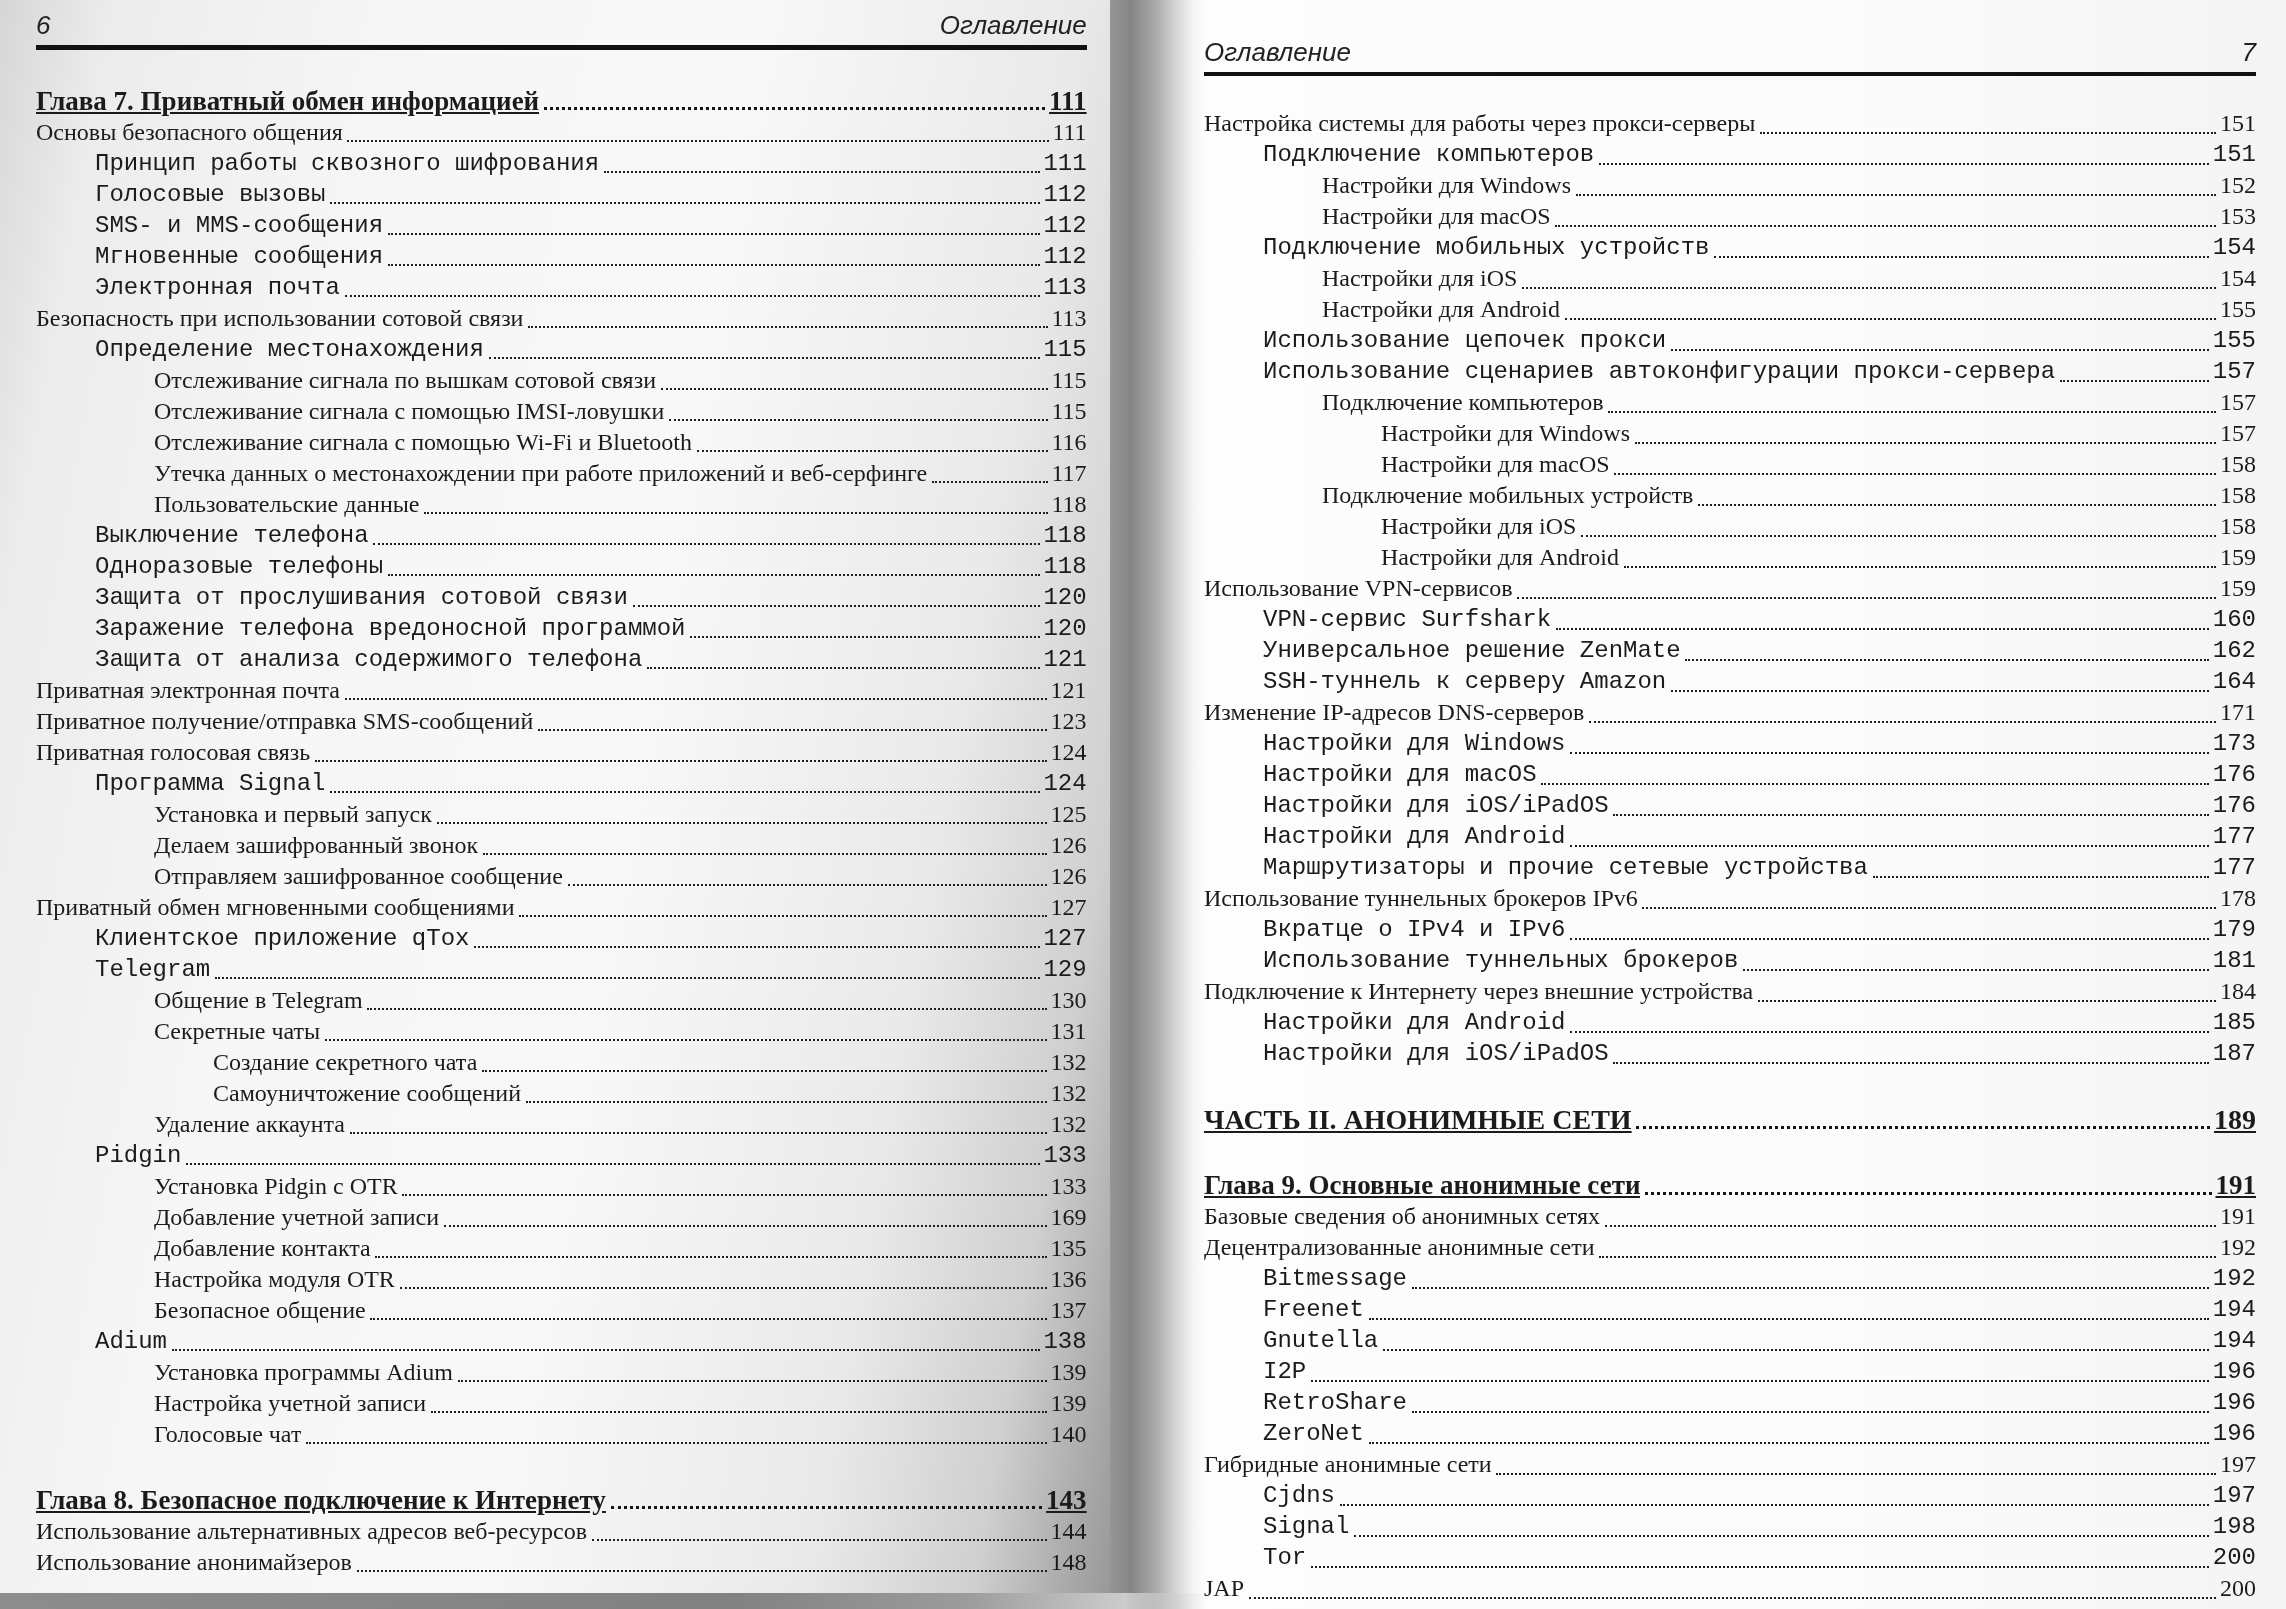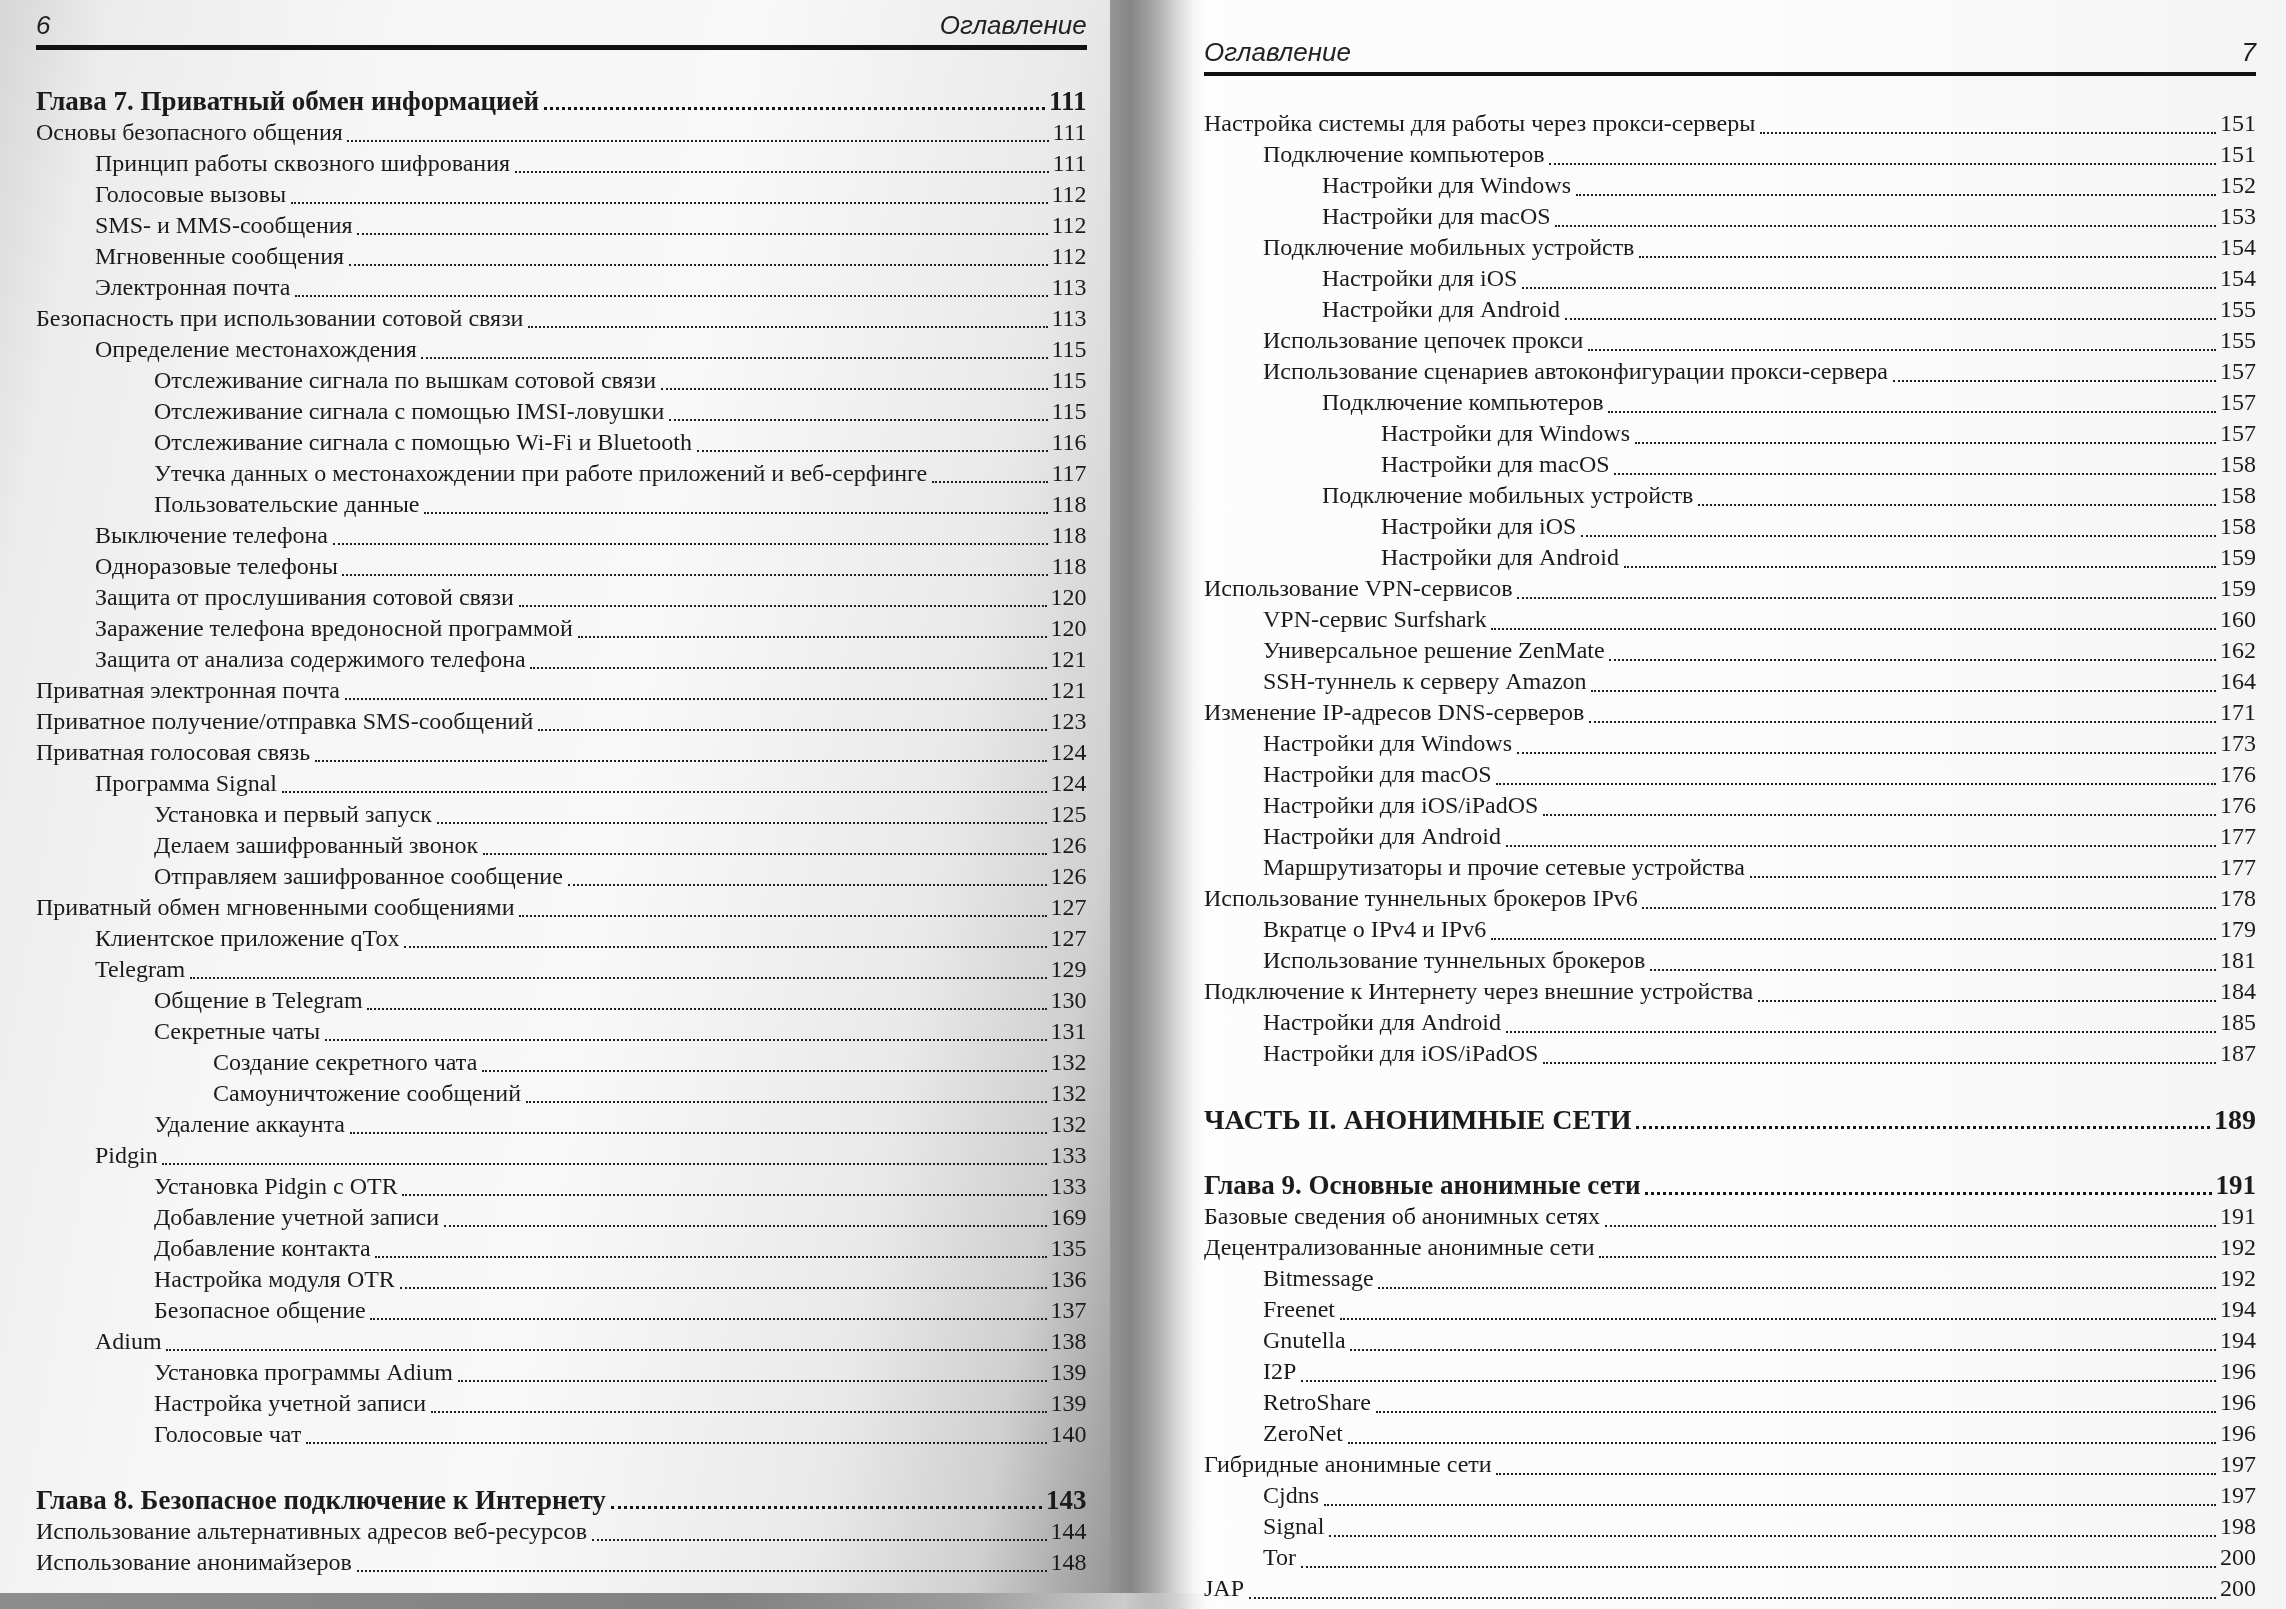--- a/index.html
+++ b/index.html
@@ -89,26 +89,27 @@
   .toc-line .leader {
     flex: 1 0 17px;
     border-bottom: 2.8px dotted #1f1f1f;
     margin: 0 3.7px 5.6px 4.7px;
     align-self: flex-end;
   }
   .toc-line .pn { flex: 0 0 auto; }
   .toc-line.bold {
     font-weight: bold;
     font-size: 27px;
+    text-decoration: underline;
   }
   .toc-line.bold .leader { border-bottom: 3.7px dotted #151515; margin-bottom: 6.6px; }
   .toc-line.part { font-size: 28px; }
   .toc-line.brk { margin-top: 35px; }
   .ind0 { padding-left: 0; }
-  .ind1 { padding-left: 59px; }
+  .ind1 { padding-left: 59px; font-family: Liberation Mono, monospace; }
   .ind2 { padding-left: 118px; }
   .ind3 { padding-left: 177px; }
 </style>
 </head>
 <body>
 
 <div class="spread">
 
   <div class="page-left">
     <div class="head">

